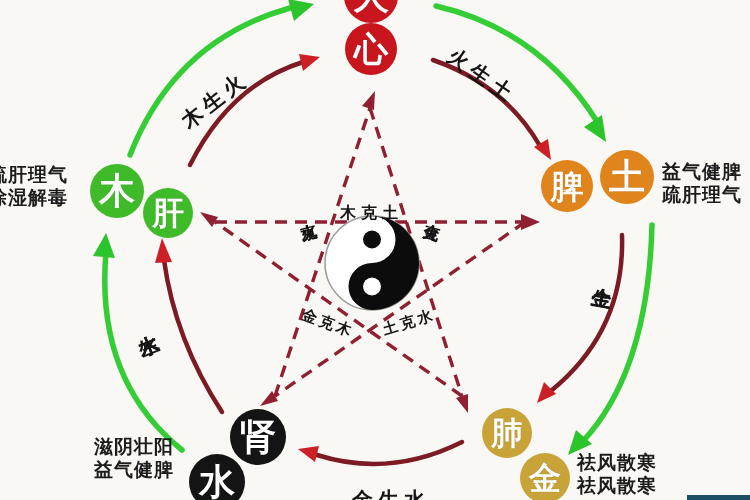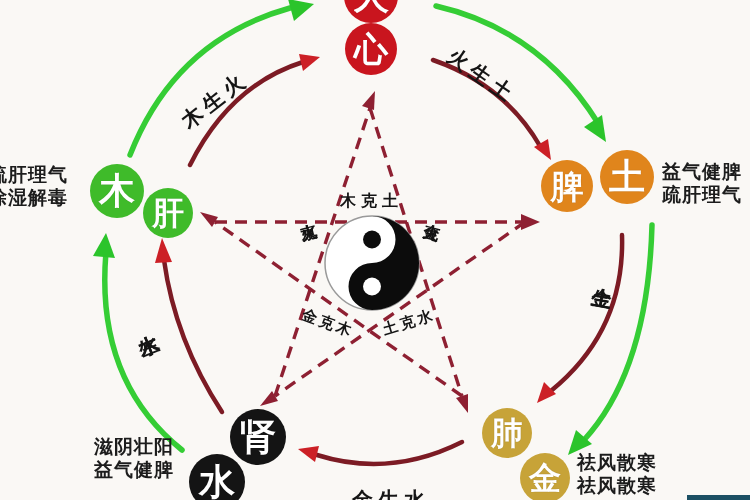--- a/index.html
+++ b/index.html
@@ -42,21 +42,21 @@
   #lbl-metal-water{left:352px; top:486px;}
 
   .ovc-label{
     position:absolute; color:#141414; font-weight:bold; font-size:16px;
     letter-spacing:5px; white-space:nowrap;
   }
   .ovc-label.vert{
     writing-mode:vertical-rl; text-orientation:upright; letter-spacing:0;
     line-height:1;
   }
-  #lbl-wood-earth {left:340px; top:191px;}
+  #lbl-wood-earth {left:340px; top:203px;}
   #lbl-water-fire {left:295px; top:212px; transform:rotate(-15deg);}
   #lbl-fire-metal {left:429px; top:212px; transform:rotate(15deg);}
   #lbl-metal-wood {left:301px; top:314px; transform:rotate(20deg); font-size:15px; letter-spacing:3px;}
   #lbl-earth-water{left:382px; top:313px; transform:rotate(-17deg); font-size:15px; letter-spacing:3px;}
 
   .annot{
     position:absolute; color:#1c1c1c; font-weight:bold; font-size:19px;
     line-height:23px; letter-spacing:1px; white-space:nowrap;
   }
   #ann-wood {left:-12px; top:163px;}

